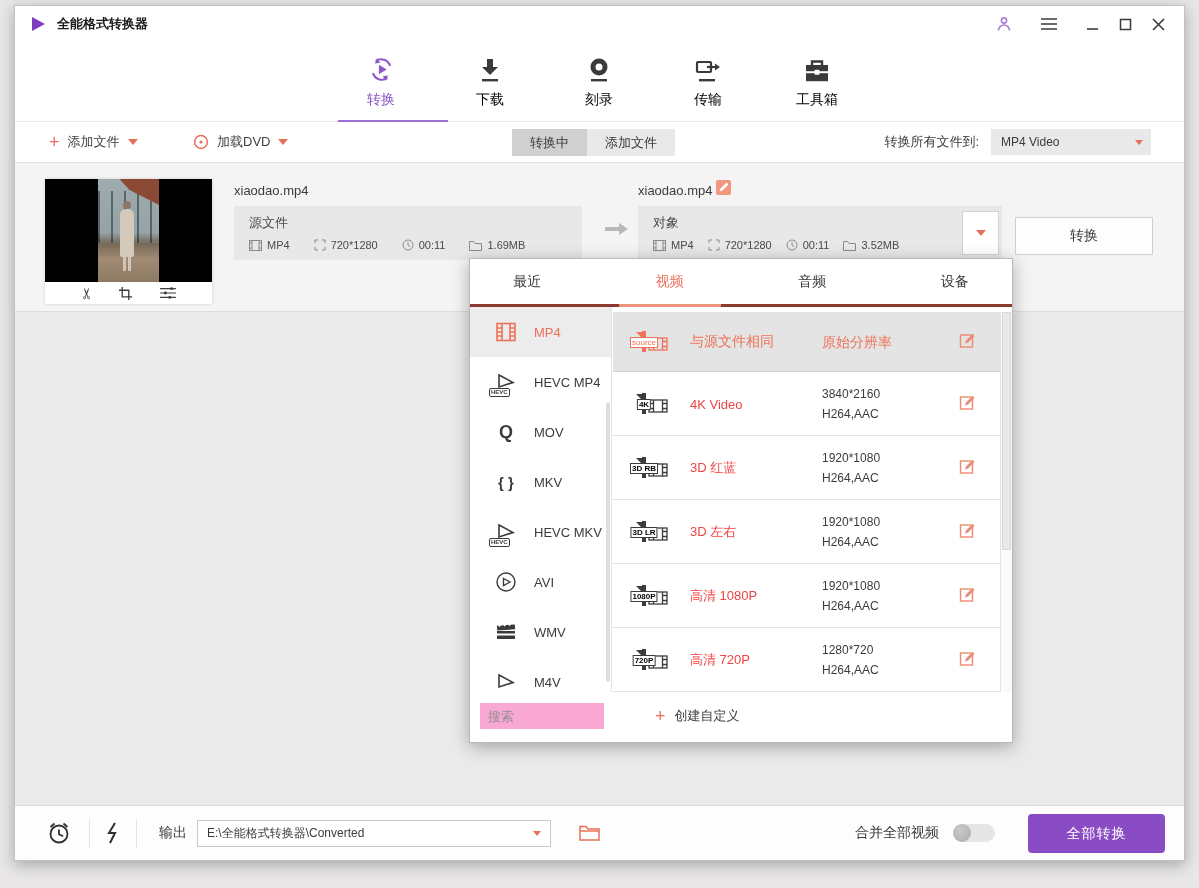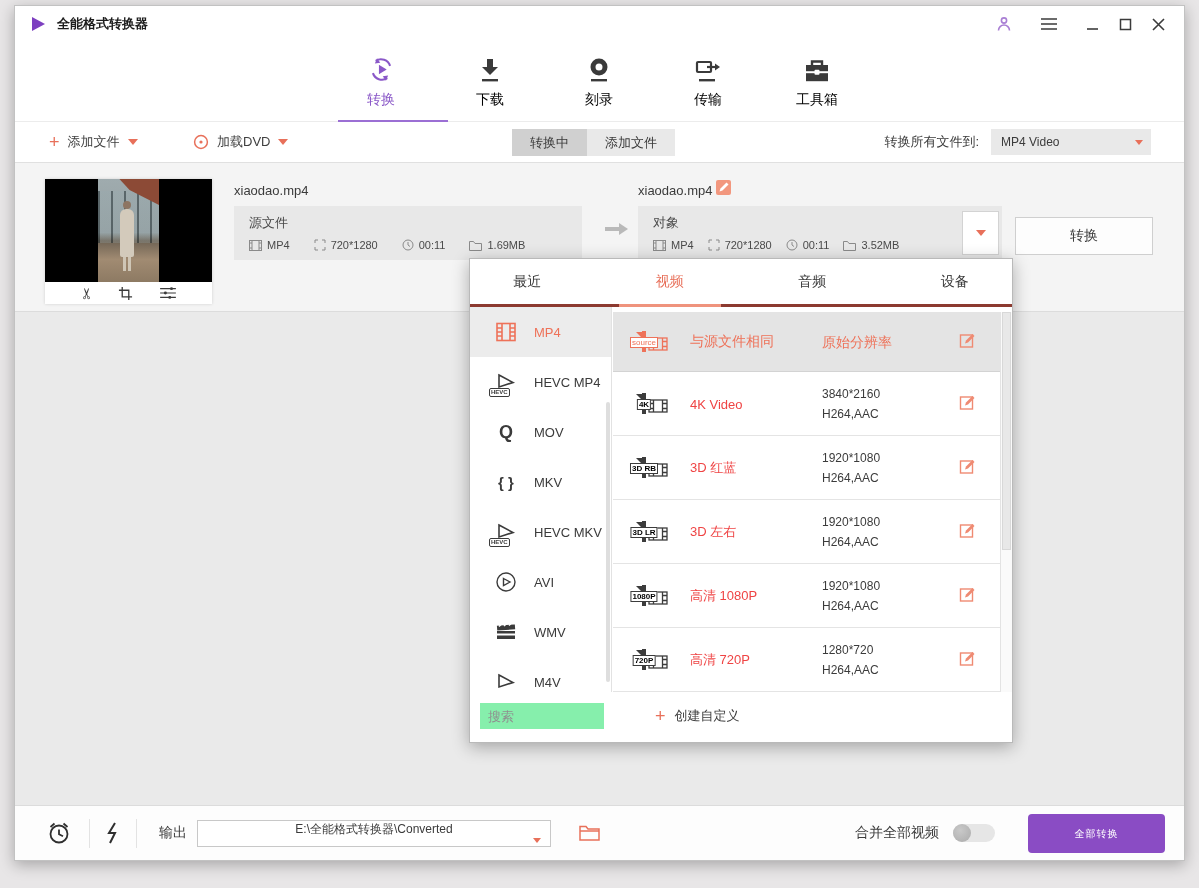--- a/index.html
+++ b/index.html
@@ -106,42 +106,42 @@
   .preset-row.sel .doc-corner { border-top-color:#ee7259; }
   .preset-row.sel .doc-badge { font-weight:normal; }
   .p-name { position:absolute; left:77px; top:50%; transform:translateY(-50%); font-size:13px; color:#ef4444; }
   .p-res { position:absolute; left:209px; top:50%; transform:translateY(-50%); font-size:12px; color:#3b3b3b; line-height:20px; }
   .preset-row.sel .p-name, .preset-row.sel .p-res { color:#ee7259; font-size:14px; }
   .p-edit { position:absolute; right:26px; top:50%; transform:translateY(-50%); cursor:pointer; }
 
   .popup-scroll { position:absolute; right:0; top:53px; width:12px; height:380px; background:#fafafa; border-left:1px solid #e3e3e3; }
   .popup-scroll .sthumb { margin:0 1px; width:9px; height:238px; background:#e8e8e8; border:1px solid #d8d8d8; cursor:pointer; }
 
-  .popup-search { position:absolute; left:10px; top:444px; width:124px; height:26px; background:#86efac; border:none;
+  .popup-search { position:absolute; left:10px; top:444px; width:124px; height:26px; background:#f9a8d4; border:none;
                   font-size:13px; color:#3b3b3b; padding:0 8px; font-family:"Liberation Sans",sans-serif; }
   .popup-search::placeholder { color:#8f8f8f; }
   .create-custom { position:absolute; left:185px; top:444px; height:26px; display:flex; align-items:center; gap:9px; cursor:pointer; }
   .cc-label { font-size:13px; color:#3b3b3b; }
   .plus-glyph { color:#e8705a; font-size:18px; font-weight:normal; line-height:1; }
 
   
   .footerbar { position:absolute; left:0; bottom:0; width:1169px; height:55px; background:#fdfdfd; border-top:1px solid #dcdcdc; }
   .fb-ic { position:absolute; top:50%; transform:translateY(-50%); cursor:pointer; color:#2f2f2f; display:flex; }
   .fb-div { position:absolute; top:13px; width:1px; height:29px; background:#e3e3e3; }
   .out-label { position:absolute; left:144px; top:50%; transform:translateY(-50%); font-size:14px; color:#3b3b3b; }
   .out-select { position:absolute; left:182px; top:14px; width:354px; height:27px; background:#fff; border:1px solid #c8c8c8;
-                display:flex; align-items:center; padding:0 9px; font-size:12px; color:#3b3b3b; cursor:pointer;flex-direction:column; }
+                display:flex; align-items:center; padding:0 9px; font-size:12px; color:#3b3b3b; cursor:pointer; }
   .out-select .caret { margin-left:auto; border-left-width:4px; border-right-width:4px; border-top-width:5px; }
   .merge-group { position:absolute; right:189px; top:0; bottom:0; display:flex; align-items:center; gap:14px; }
   .merge-label { font-size:14px; color:#3b3b3b;margin-left:21px; }
   .toggle { position:relative; width:42px; height:18px; border-radius:9px; background:#e6e6e6; cursor:pointer; }
   .toggle .knob { position:absolute; left:0; top:0; width:18px; height:18px; border-radius:50%;
                   background:radial-gradient(circle at 40% 35%, #c9c9c9, #ababab); }
   .convert-all-btn { position:absolute; right:19px; top:8px; width:137px; height:39px; background:#8a4cc4; border-radius:4px;
-                     color:#fff; font-size:10px; display:flex; align-items:center; justify-content:center; cursor:pointer; letter-spacing:1px; }
+                     color:#fff; font-size:14px; display:flex; align-items:center; justify-content:center; cursor:pointer; letter-spacing:1px; }
 </style>
 </head>
 <body>
 
 <div class="page">
 <div class="window">
 
   <div class="titlebar">
     <span style="display:flex;">
       <svg width="18" height="18" viewBox="0 0 18 18">

